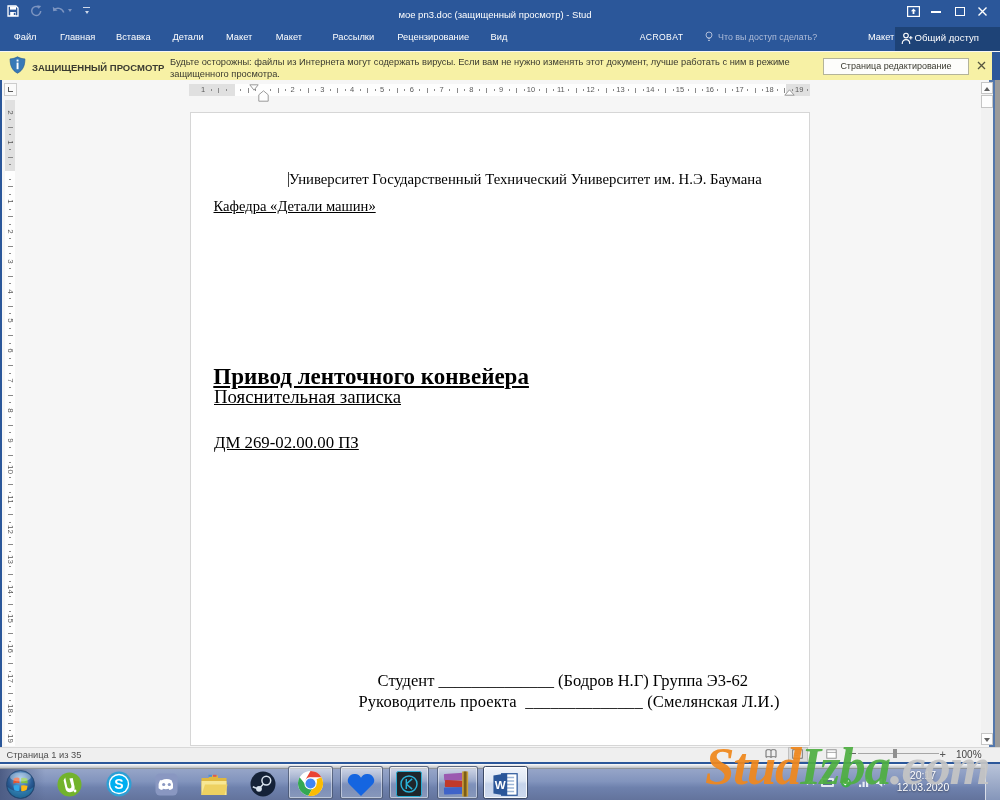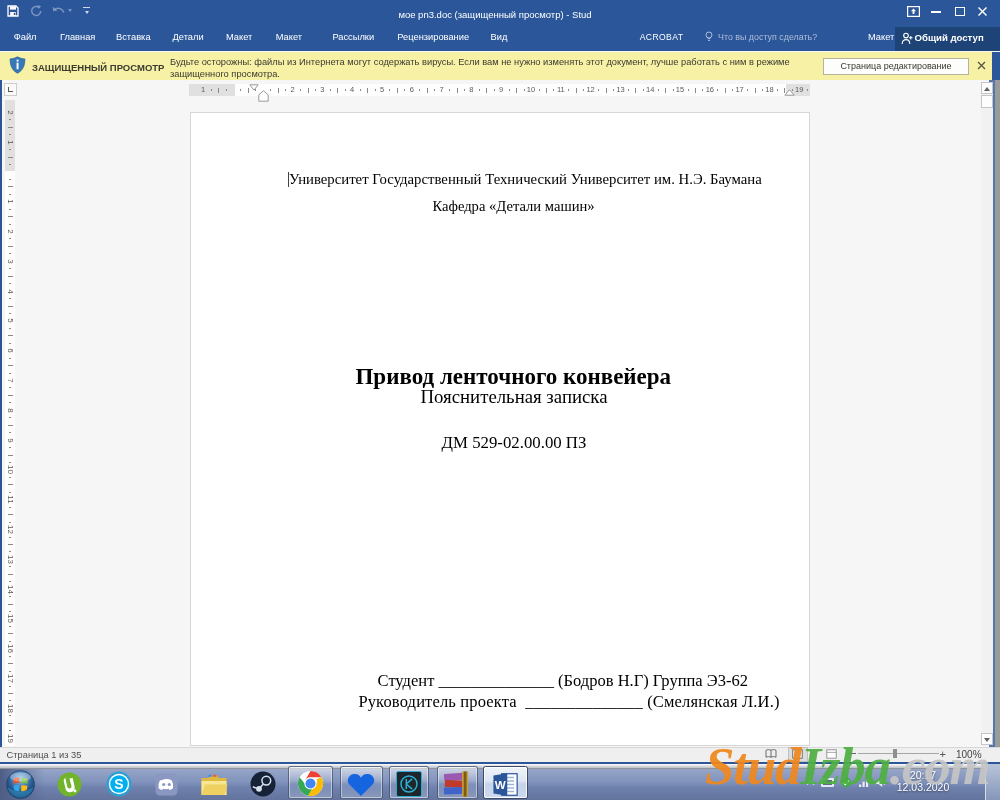--- a/index.html
+++ b/index.html
@@ -1,20 +1,20 @@
 <!DOCTYPE html>
 <html><head><meta charset="utf-8">
 <style>
 html,body{margin:0;padding:0;}
 body{width:1000px;height:800px;overflow:hidden;position:relative;
  font-family:'Liberation Sans',sans-serif;background:#f6f6f6;}
 .abs{position:absolute;}
 .tab{color:#fff;font-size:9.3px;white-space:nowrap;}
 .ser{font-family:'Liberation Serif',serif;color:#000;white-space:nowrap;}
-.ctr{text-align:center;}
+.ctr{text-decoration:underline;}
 svg{display:block;}
 </style></head><body>
 
 <div class="abs" style="left:0;top:0;width:1000px;height:51px;background:#2b579a;"></div>
 
 <svg class="abs" style="left:7px;top:5px" width="12" height="12" viewBox="0 0 12 12">
  <path d="M1 1 h8 l2 2 v8 h-10 z" fill="none" stroke="#fff" stroke-width="1.3"></path>
  <rect x="3" y="1.4" width="6" height="3.2" fill="#fff"></rect>
  <rect x="3.2" y="7" width="5.6" height="4" fill="#fff"></rect>
  <rect x="6.8" y="7.8" width="1.5" height="2.2" fill="#2b579a"></rect>
@@ -61,21 +61,21 @@
 </svg>
 <div class="abs" style="left:718px;top:32.3px;color:#aebcd8;font-size:8.9px;white-space:nowrap;">Что вы доступ сделать?</div>
 
 <div class="abs tab" style="left:868px;top:32.3px;">Макет</div>
 <div class="abs" style="left:895px;top:27px;width:105px;height:24px;background:#1e4377;"></div>
 <svg class="abs" style="left:901px;top:32px" width="12" height="13" viewBox="0 0 12 13">
  <circle cx="5" cy="3.6" r="2.3" fill="none" stroke="#fff" stroke-width="1.1"></circle>
  <path d="M1.2 12 c0-3 1.7-4.4 3.8-4.4 s3.8 1.4 3.8 4.4" fill="none" stroke="#fff" stroke-width="1.1"></path>
  <path d="M9.8 4 v3.4 M8.1 5.7 h3.4" stroke="#fff" stroke-width="1.1"></path>
 </svg>
-<div class="abs tab" style="left:914.5px;top:32.3px;font-size:9.6px;font-weight:bold;">Общий доступ</div>
+<div class="abs tab" style="left:914.5px;top:32.3px;font-size:9.6px;">Общий доступ</div>
 
 <div class="abs" style="left:0;top:52px;width:992px;height:28px;background:#f7f1a5;"></div>
 <div class="abs" style="left:992px;top:52px;width:8px;height:28px;background:#2b579a;"></div>
 <svg class="abs" style="left:9px;top:56px" width="17" height="18" viewBox="0 0 17 18">
  <path d="M8.5 0.8 C10.5 2.1 13.4 2.8 15.9 2.9 C15.9 9 14.3 14.2 8.5 17.2 C2.7 14.2 1.1 9 1.1 2.9 C3.6 2.8 6.5 2.1 8.5 0.8 z" fill="#3779b7" stroke="#2a5f95" stroke-width="0.7"></path>
  <rect x="7.6" y="3.6" width="1.9" height="1.9" fill="#fff"></rect>
  <rect x="7.6" y="6.6" width="1.9" height="6.6" fill="#fff"></rect>
 </svg>
 <div class="abs" style="left:32px;top:63.3px;color:#3a3a30;font-size:9.5px;font-weight:bold;white-space:nowrap;line-height:9.5px;">ЗАЩИЩЕННЫЙ ПРОСМОТР</div>
 <div class="abs" style="left:170px;top:56.3px;color:#3a3a30;font-size:9.3px;line-height:12px;white-space:nowrap;">Будьте осторожны: файлы из Интернета могут содержать вирусы. Если вам не нужно изменять этот документ, лучше работать с ним в режиме<br>защищенного просмотра.</div>
@@ -277,21 +277,21 @@
 <div class="abs" style="left:981px;top:82px;width:12px;height:12px;background:#fdfdfd;border:1px solid #c5c5c5;box-sizing:border-box;"></div>
 <div class="abs" style="left:984px;top:86.5px;width:0;height:0;border-left:3px solid transparent;border-right:3px solid transparent;border-bottom:4px solid #606060;"></div>
 <div class="abs" style="left:981px;top:95px;width:12px;height:13px;background:#fdfdfd;border:1px solid #c5c5c5;box-sizing:border-box;"></div>
 <div class="abs" style="left:981px;top:733px;width:12px;height:12px;background:#fdfdfd;border:1px solid #c5c5c5;box-sizing:border-box;"></div>
 <div class="abs" style="left:984px;top:737.5px;width:0;height:0;border-left:3px solid transparent;border-right:3px solid transparent;border-top:4px solid #606060;"></div>
 
 <div class="abs ser" style="left:289px;top:171.5px;font-size:14.75px;line-height:14.75px;">Университет Государственный Технический Университет им. Н.Э. Баумана</div>
 <div class="abs ser ctr" style="left:213.5px;top:198.6px;width:600px;font-size:14.6px;line-height:14.6px;">Кафедра «Детали машин»</div>
 <div class="abs ser ctr" style="left:213.3px;top:364.5px;width:600px;font-size:23px;line-height:23px;font-weight:bold;">Привод ленточного конвейера</div>
 <div class="abs ser ctr" style="left:214px;top:387.7px;width:600px;font-size:18.8px;line-height:18.8px;">Пояснительная записка</div>
-<div class="abs ser ctr" style="left:214px;top:434.9px;width:600px;font-size:16.8px;line-height:16.8px;">ДМ 529-02.00.00 ПЗ</div>
+<div class="abs ser ctr" style="left:214px;top:434.9px;width:600px;font-size:16.8px;line-height:16.8px;">ДМ 269-02.00.00 ПЗ</div>
 <div class="abs ser" style="left:377.6px;top:673.2px;font-size:16.5px;line-height:16.5px;">Студент ______________ (Бодров Н.Г) Группа Э3-62</div>
 <div class="abs ser" style="left:358.4px;top:694.2px;font-size:16.5px;line-height:16.5px;letter-spacing:0.15px;">Руководитель проекта&nbsp; ______________ (Смелянская Л.И.)</div>
 <div class="abs" style="left:288px;top:172.4px;width:1px;height:15px;background:#444;"></div>
 <div class="abs" style="left:0;top:747px;width:1000px;height:15px;background:#efefef;border-top:1px solid #d8d8d8;box-sizing:content-box;"></div>
 <div class="abs" style="left:6.6px;top:749.5px;font-size:9.3px;color:#4e4e4e;">Страница 1 из 35</div>
 
 <svg class="abs" style="left:765px;top:749px" width="12" height="10" viewBox="0 0 12 10">
  <path d="M6 1.3 C4.7 0.4 2.4 0.4 1 1.3 v7 C2.4 7.4 4.7 7.4 6 8.3 C7.3 7.4 9.6 7.4 11 8.3 v-7 C9.6 0.4 7.3 0.4 6 1.3 z M6 1.3 v7" fill="none" stroke="#5c5c5c" stroke-width="0.9"></path>
 </svg>
 <div class="abs" style="left:787.5px;top:747px;width:20px;height:15px;background:#dcdcdc;border:1px solid #c0c0c0;box-sizing:border-box;"></div>

